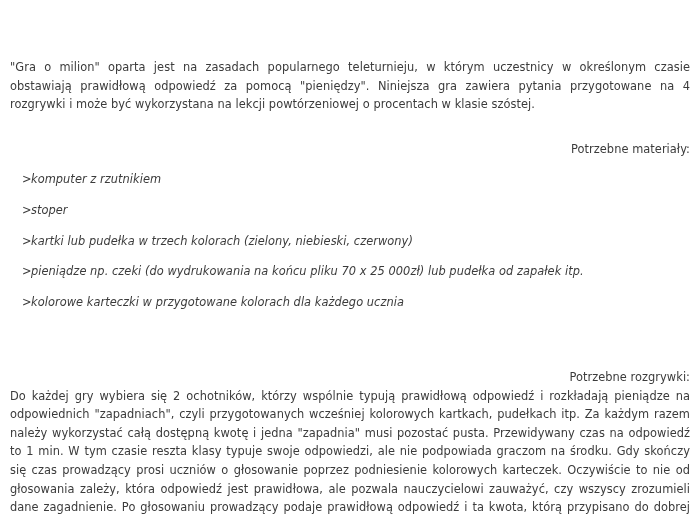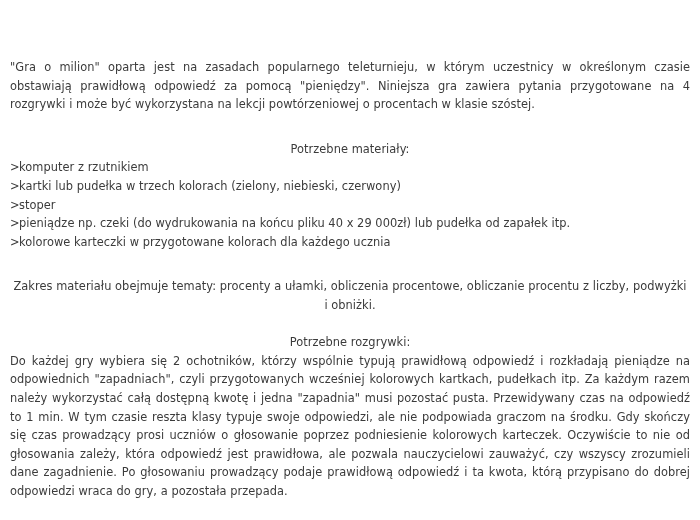--- a/index.html
+++ b/index.html
@@ -31,37 +31,38 @@
     letter-spacing: 0.05px;
     -webkit-font-smoothing: antialiased;
   }
   .para {
     margin: 0;
     text-align: justify;
     text-justify: inter-word;
   }
   .para-left {
     margin: 0;
-    text-align: center;
+    text-align: right;
   }
   .spacer-lg {
     height: 26px;
   }
   .spacer-md {
     height: 18.6px;
   }
   .mat-list {
     margin: 0;
     padding: 0;
     list-style: none;
   }
   .mat-list li {
-    margin: 0;
+    margin: 12px;
     padding: 0;
     white-space: nowrap;
+    font-style: italic;
   }
   .bullet {
     display: inline-block;
     width: 9px;
   }
 </style>
 </head>
 <body>
 
 <div class="page">
@@ -69,29 +70,28 @@
   <div class="doc-text">
 
     <p class="para">"Gra o milion" oparta jest na zasadach popularnego teleturnieju, w którym uczestnicy w określonym czasie obstawiają prawidłową odpowiedź za pomocą "pieniędzy". Niniejsza gra zawiera pytania przygotowane na 4 rozgrywki i może być wykorzystana na lekcji powtórzeniowej o procentach w klasie szóstej.</p>
 
     <div class="spacer-lg"></div>
 
     <p class="para-left">Potrzebne materiały:</p>
 
     <ul class="mat-list">
       <li><span class="bullet">&gt;</span><span>komputer z rzutnikiem</span></li>
+      <li><span class="bullet">&gt;</span><span>stoper</span></li>
       <li><span class="bullet">&gt;</span><span>kartki lub pudełka w trzech kolorach (zielony, niebieski, czerwony)</span></li>
-      <li><span class="bullet">&gt;</span><span>stoper</span></li>
-      <li><span class="bullet">&gt;</span><span>pieniądze np. czeki (do wydrukowania na końcu pliku 40 x 29 000zł) lub pudełka od zapałek itp.</span></li>
+      <li><span class="bullet">&gt;</span><span>pieniądze np. czeki (do wydrukowania na końcu pliku 70 x 25 000zł) lub pudełka od zapałek itp.</span></li>
       <li><span class="bullet">&gt;</span><span>kolorowe karteczki w przygotowane kolorach dla każdego ucznia</span></li>
     </ul>
 
     <div class="spacer-lg"></div>
 
-    <p class="para-left">Zakres materiału obejmuje tematy: procenty a ułamki, obliczenia procentowe, obliczanie procentu z liczby, podwyżki i obniżki.</p>
 
     <div class="spacer-md"></div>
 
     <p class="para-left">Potrzebne rozgrywki:</p>
 
     <p class="para">Do każdej gry wybiera się 2 ochotników, którzy wspólnie typują prawidłową odpowiedź i rozkładają pieniądze na odpowiednich "zapadniach", czyli przygotowanych wcześniej kolorowych kartkach, pudełkach itp. Za każdym razem należy wykorzystać całą dostępną kwotę i jedna "zapadnia" musi pozostać pusta. Przewidywany czas na odpowiedź to 1 min. W tym czasie reszta klasy typuje swoje odpowiedzi, ale nie podpowiada graczom na środku. Gdy skończy się czas prowadzący prosi uczniów o głosowanie poprzez podniesienie kolorowych karteczek. Oczywiście to nie od głosowania zależy, która odpowiedź jest prawidłowa, ale pozwala nauczycielowi zauważyć, czy wszyscy zrozumieli dane zagadnienie. Po głosowaniu prowadzący podaje prawidłową odpowiedź i ta kwota, którą przypisano do dobrej odpowiedzi wraca do gry, a pozostała przepada.</p>
 
     <div class="spacer-md"></div>
 
     <p class="para-left">Gra toczy się do momentu, aż wszystkie pieniądze przepadną lub do 8 pytania finałowego. W ostatnim pytaniu są tylko 2 możliwe odpowiedzi (kolory zielony i czerwony) i należy postawić wszystkie dostępne środki na jedną odpowiedź.</p>

